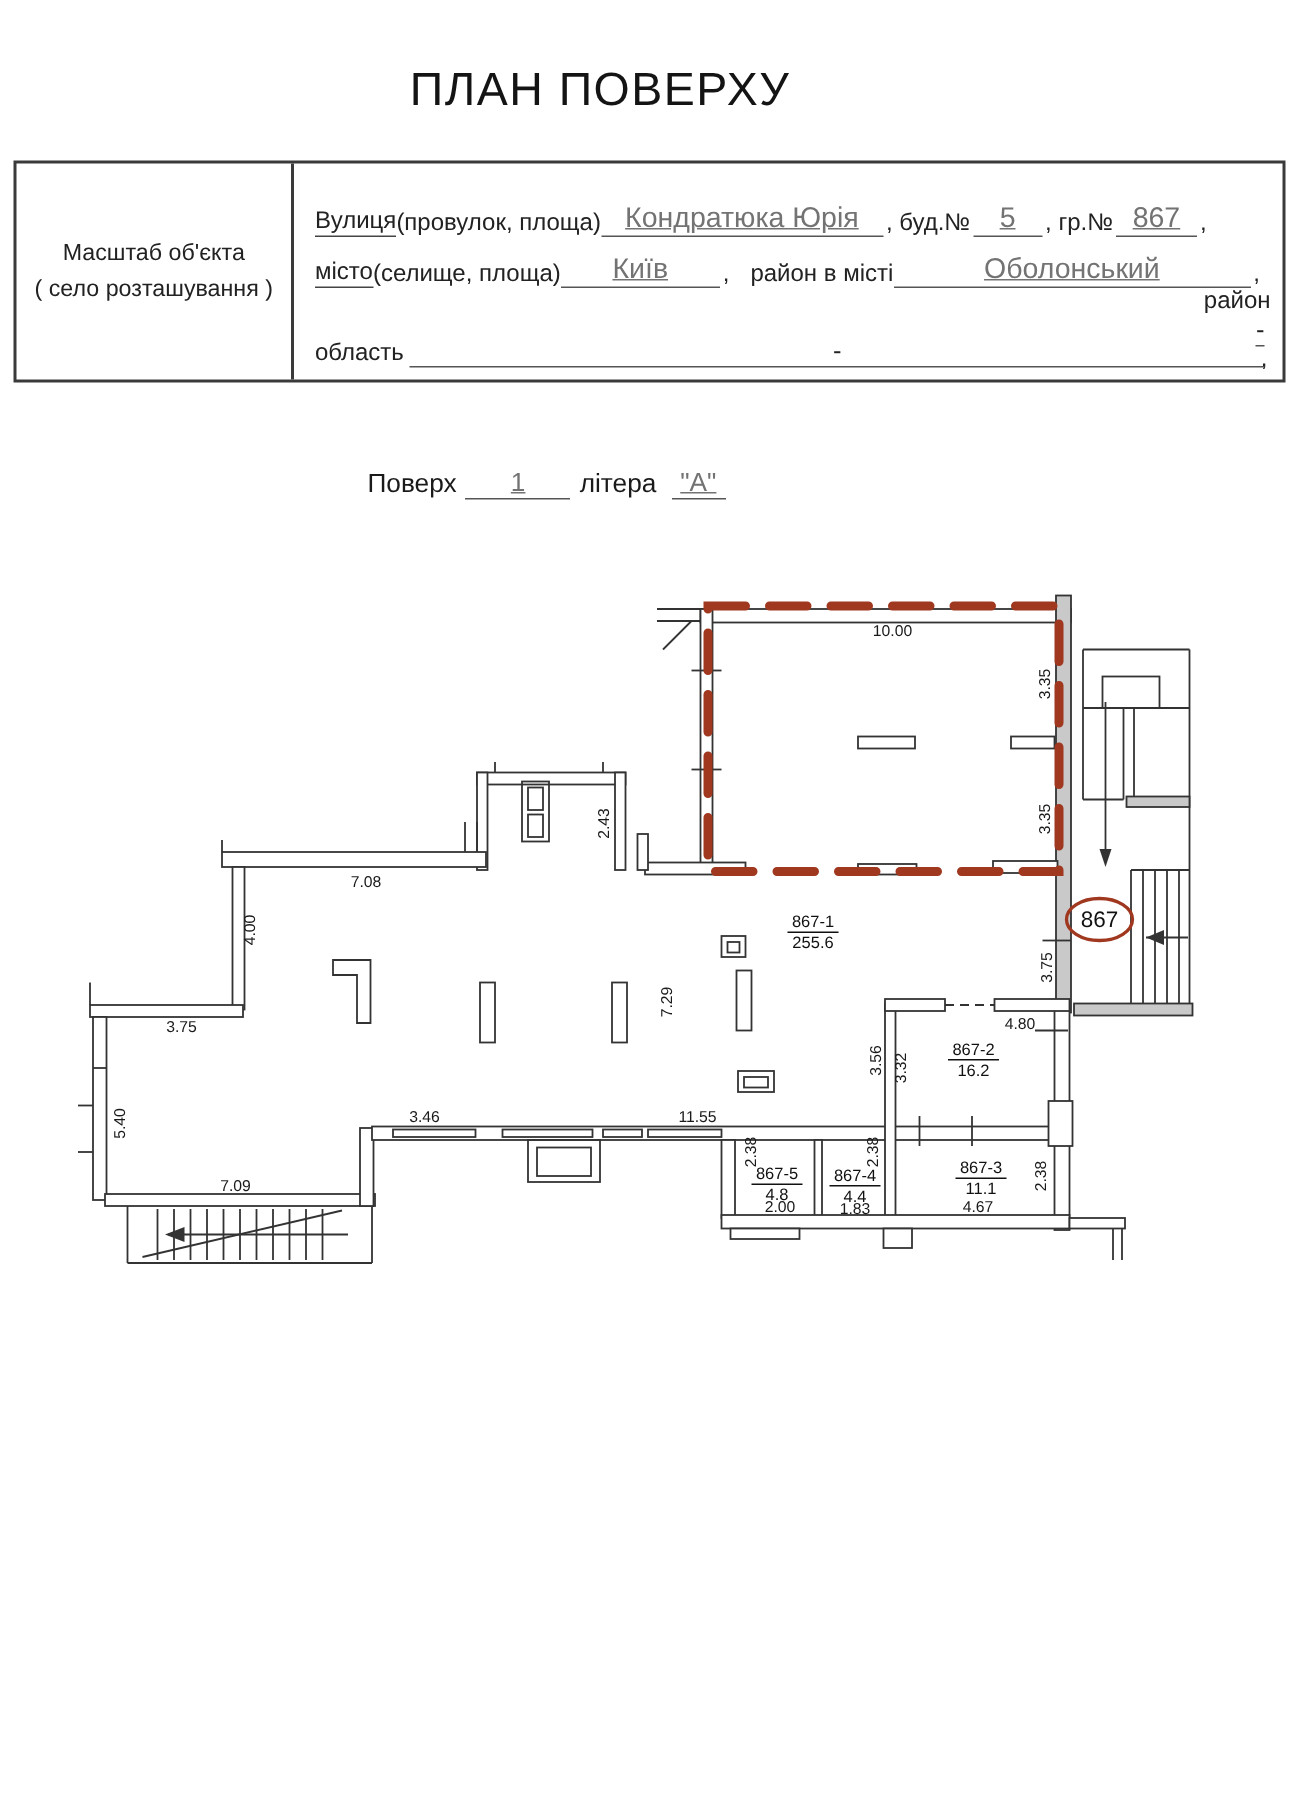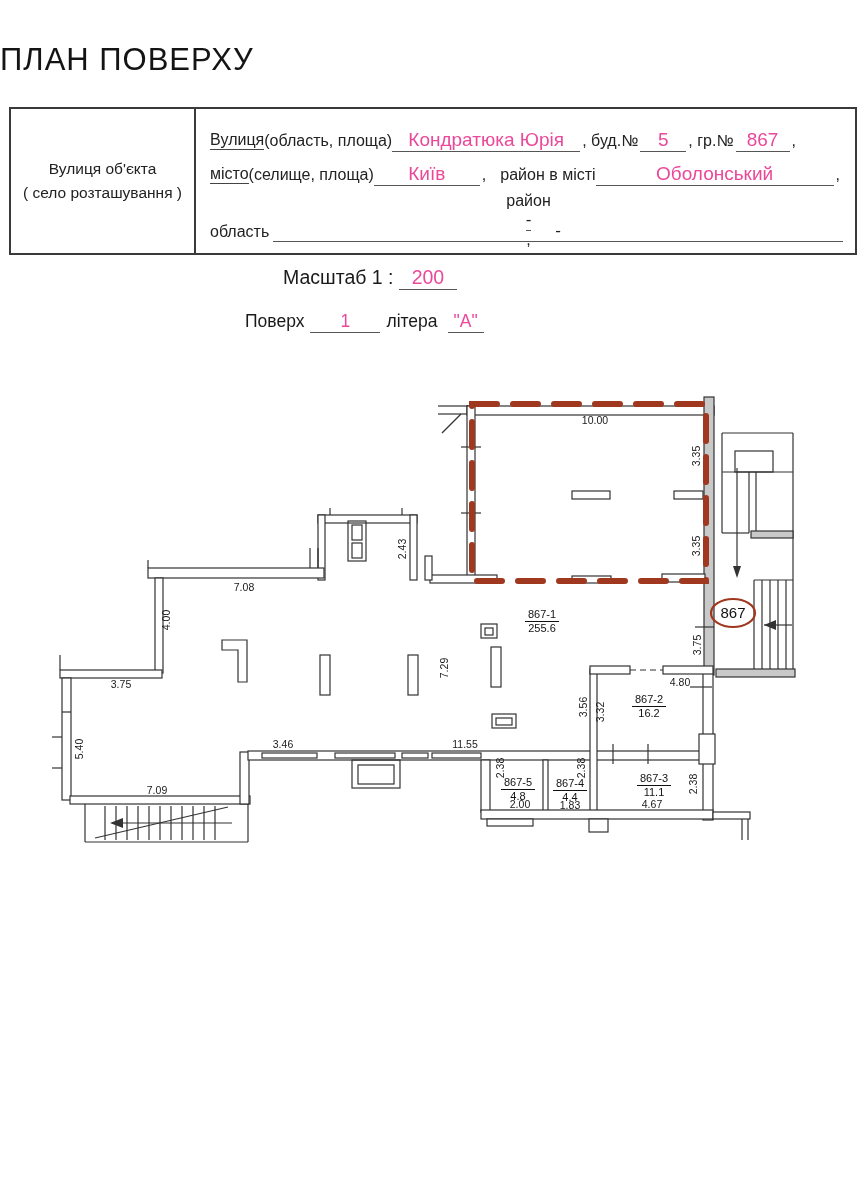--- a/index.html
+++ b/index.html
@@ -1,38 +1,38 @@
 <!DOCTYPE html>
 <html><head>
 <meta charset="utf-8">
 <style>
   html,body{margin:0;padding:0;background:#e8e8e8;}
   .page{position:relative;width:862px;height:1200px;background:#ffffff;overflow:hidden;
         font-family:"Liberation Sans",sans-serif;color:#1c1c1c;}
-  .title{position:absolute;left:0;top:42px;width:800px;
+  .title{position:absolute;left:0;top:42px;width:800px;text-align:center;
          font-size:31px;font-weight:500;letter-spacing:1px;color:#141414;}
   
   .addr{position:absolute;left:9px;top:107px;width:844px;height:144px;
         border:2px solid #3a3a3a;display:flex;}
   .addr-left{width:183px;border-right:2px solid #3a3a3a;display:flex;flex-direction:column;
              justify-content:center;align-items:center;font-size:15.5px;gap:6px;text-align:center;color:#222;}
   .addr-right{flex:1;display:flex;flex-direction:column;padding:14px 8px 8px 14px;font-size:16px;color:#222;}
-  .arow{display:flex;align-items:center;white-space:nowrap;}
+  .arow{display:flex;align-items:flex-end;white-space:nowrap;}
   .arow1{height:36px;}.arow2{height:34px;}.arow3{height:27px;flex-direction:column;}.arow4{height:27px;}
   .u-label{border-bottom:1.5px solid #444;}
   .fill-line{flex:1;border-bottom:1.5px solid #555;text-align:center;font-size:17px;margin:0 4px;}
   .val{display:inline-block;border-bottom:1.5px solid #555;text-align:center;
-       font-size:19px;color:#ec4899;}
+       font-size:19px;color:#737373;text-decoration:underline;}
   .v-street{width:188px;}.v-bud{width:46px;}.v-gr{width:54px;}
   .v-city{width:106px;}.v-district{width:238px;}
   .sep{margin:0 2px;}
   
   .scale-line{position:absolute;left:283px;top:266px;font-size:19.5px;color:#1a1a1a;}
   .scale-line .val{font-size:19.5px;width:58px;}
-  .floor-line{position:absolute;left:245px;top:311px;font-size:17.5px;color:#1a1a1a;display:flex;align-items:flex-start;}
+  .floor-line{position:absolute;left:245px;top:311px;font-size:17.5px;color:#1a1a1a;display:flex;align-items:center;}
   .floor-line .val{font-size:17.5px;}
   .v-floor{width:70px;margin:0 6px;}
   .v-letter{width:36px;margin-left:10px;}
   .lbl-letter{}
   
   svg{position:absolute;left:0;top:0;}
   .w{stroke:#333;stroke-width:1.2;fill:#ffffff;}
   .wg{stroke:#333;stroke-width:1.2;fill:#c9c9c9;}
   .ln{stroke:#333;stroke-width:1.2;fill:none;}
   .lnd{stroke:#333;stroke-width:1.2;fill:none;stroke-dasharray:6 4;}
@@ -42,27 +42,27 @@
 </style>
 </head>
 <body>
 
 <div class="page">
 
   <div class="title">ПЛАН ПОВЕРХУ</div>
 
   <div class="addr">
     <div class="addr-left">
-      <span>Вулиця об'єкта</span>
+      <span>Масштаб об'єкта</span>
       <span>( село розташування )</span>
     </div>
     <div class="addr-right">
       <div class="arow arow1">
         <span class="u-label">Вулиця</span>
-          <span> (область, площа)</span>
+          <span> (провулок, площа)</span>
         <span class="val v-street">Кондратюка Юрія</span>
         <span class="sep">, буд.№</span>
         <span class="val v-bud">5</span>
         <span class="sep">, гр.№</span>
         <span class="val v-gr">867</span>
         <span class="sep">,</span>
       </div>
       <div class="arow arow2">
         <span class="u-label">місто</span>
           <span> (селище, площа)</span>
@@ -77,24 +77,20 @@
         <span class="fill-line">-</span>
         <span class="sep">,</span>
       </div>
       <div class="arow arow4">
         <span>область</span>
         <span class="fill-line">-</span>
       </div>
     </div>
   </div>
 
-  <div class="scale-line">
-    <span>Масштаб  1 :</span>
-    <span class="val">200</span>
-  </div>
 
   <div class="floor-line">
     <span>Поверх</span>
     <span class="val v-floor">1</span>
     <span class="lbl-letter">літера</span>
     <span class="val v-letter">"А"</span>
   </div>
 
   <svg width="862" height="1200" viewBox="0 0 862 1200">
 

